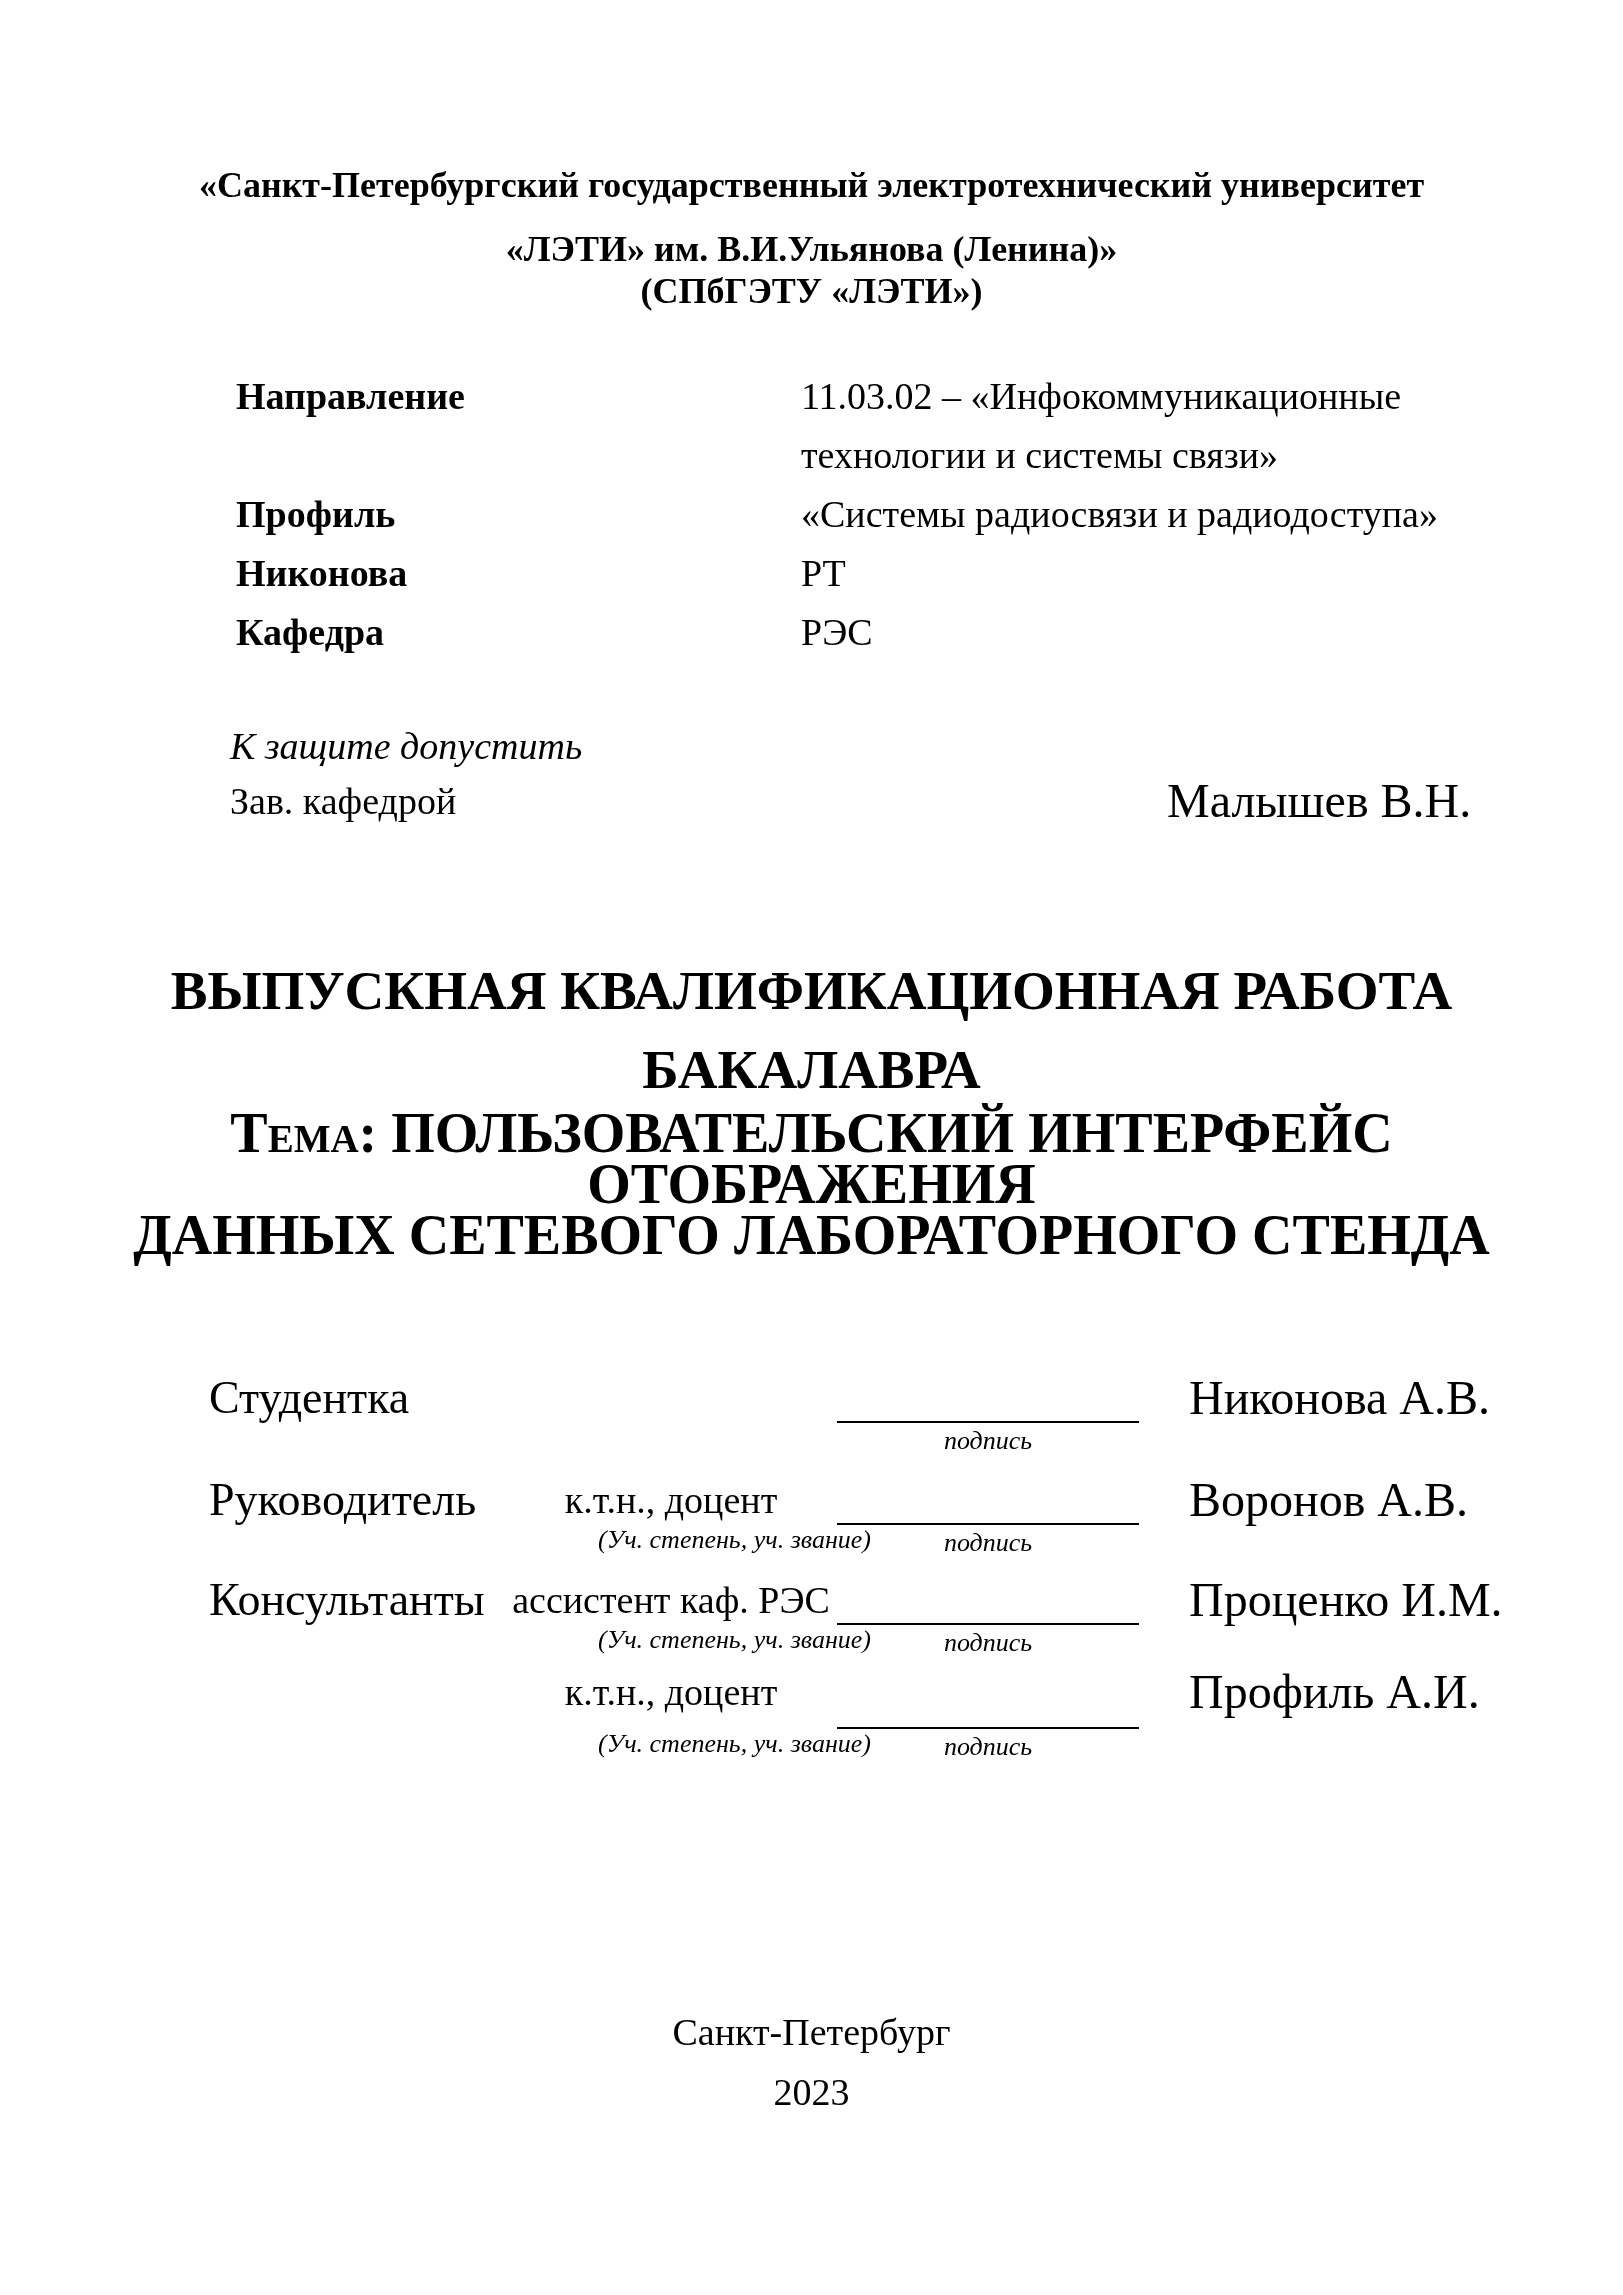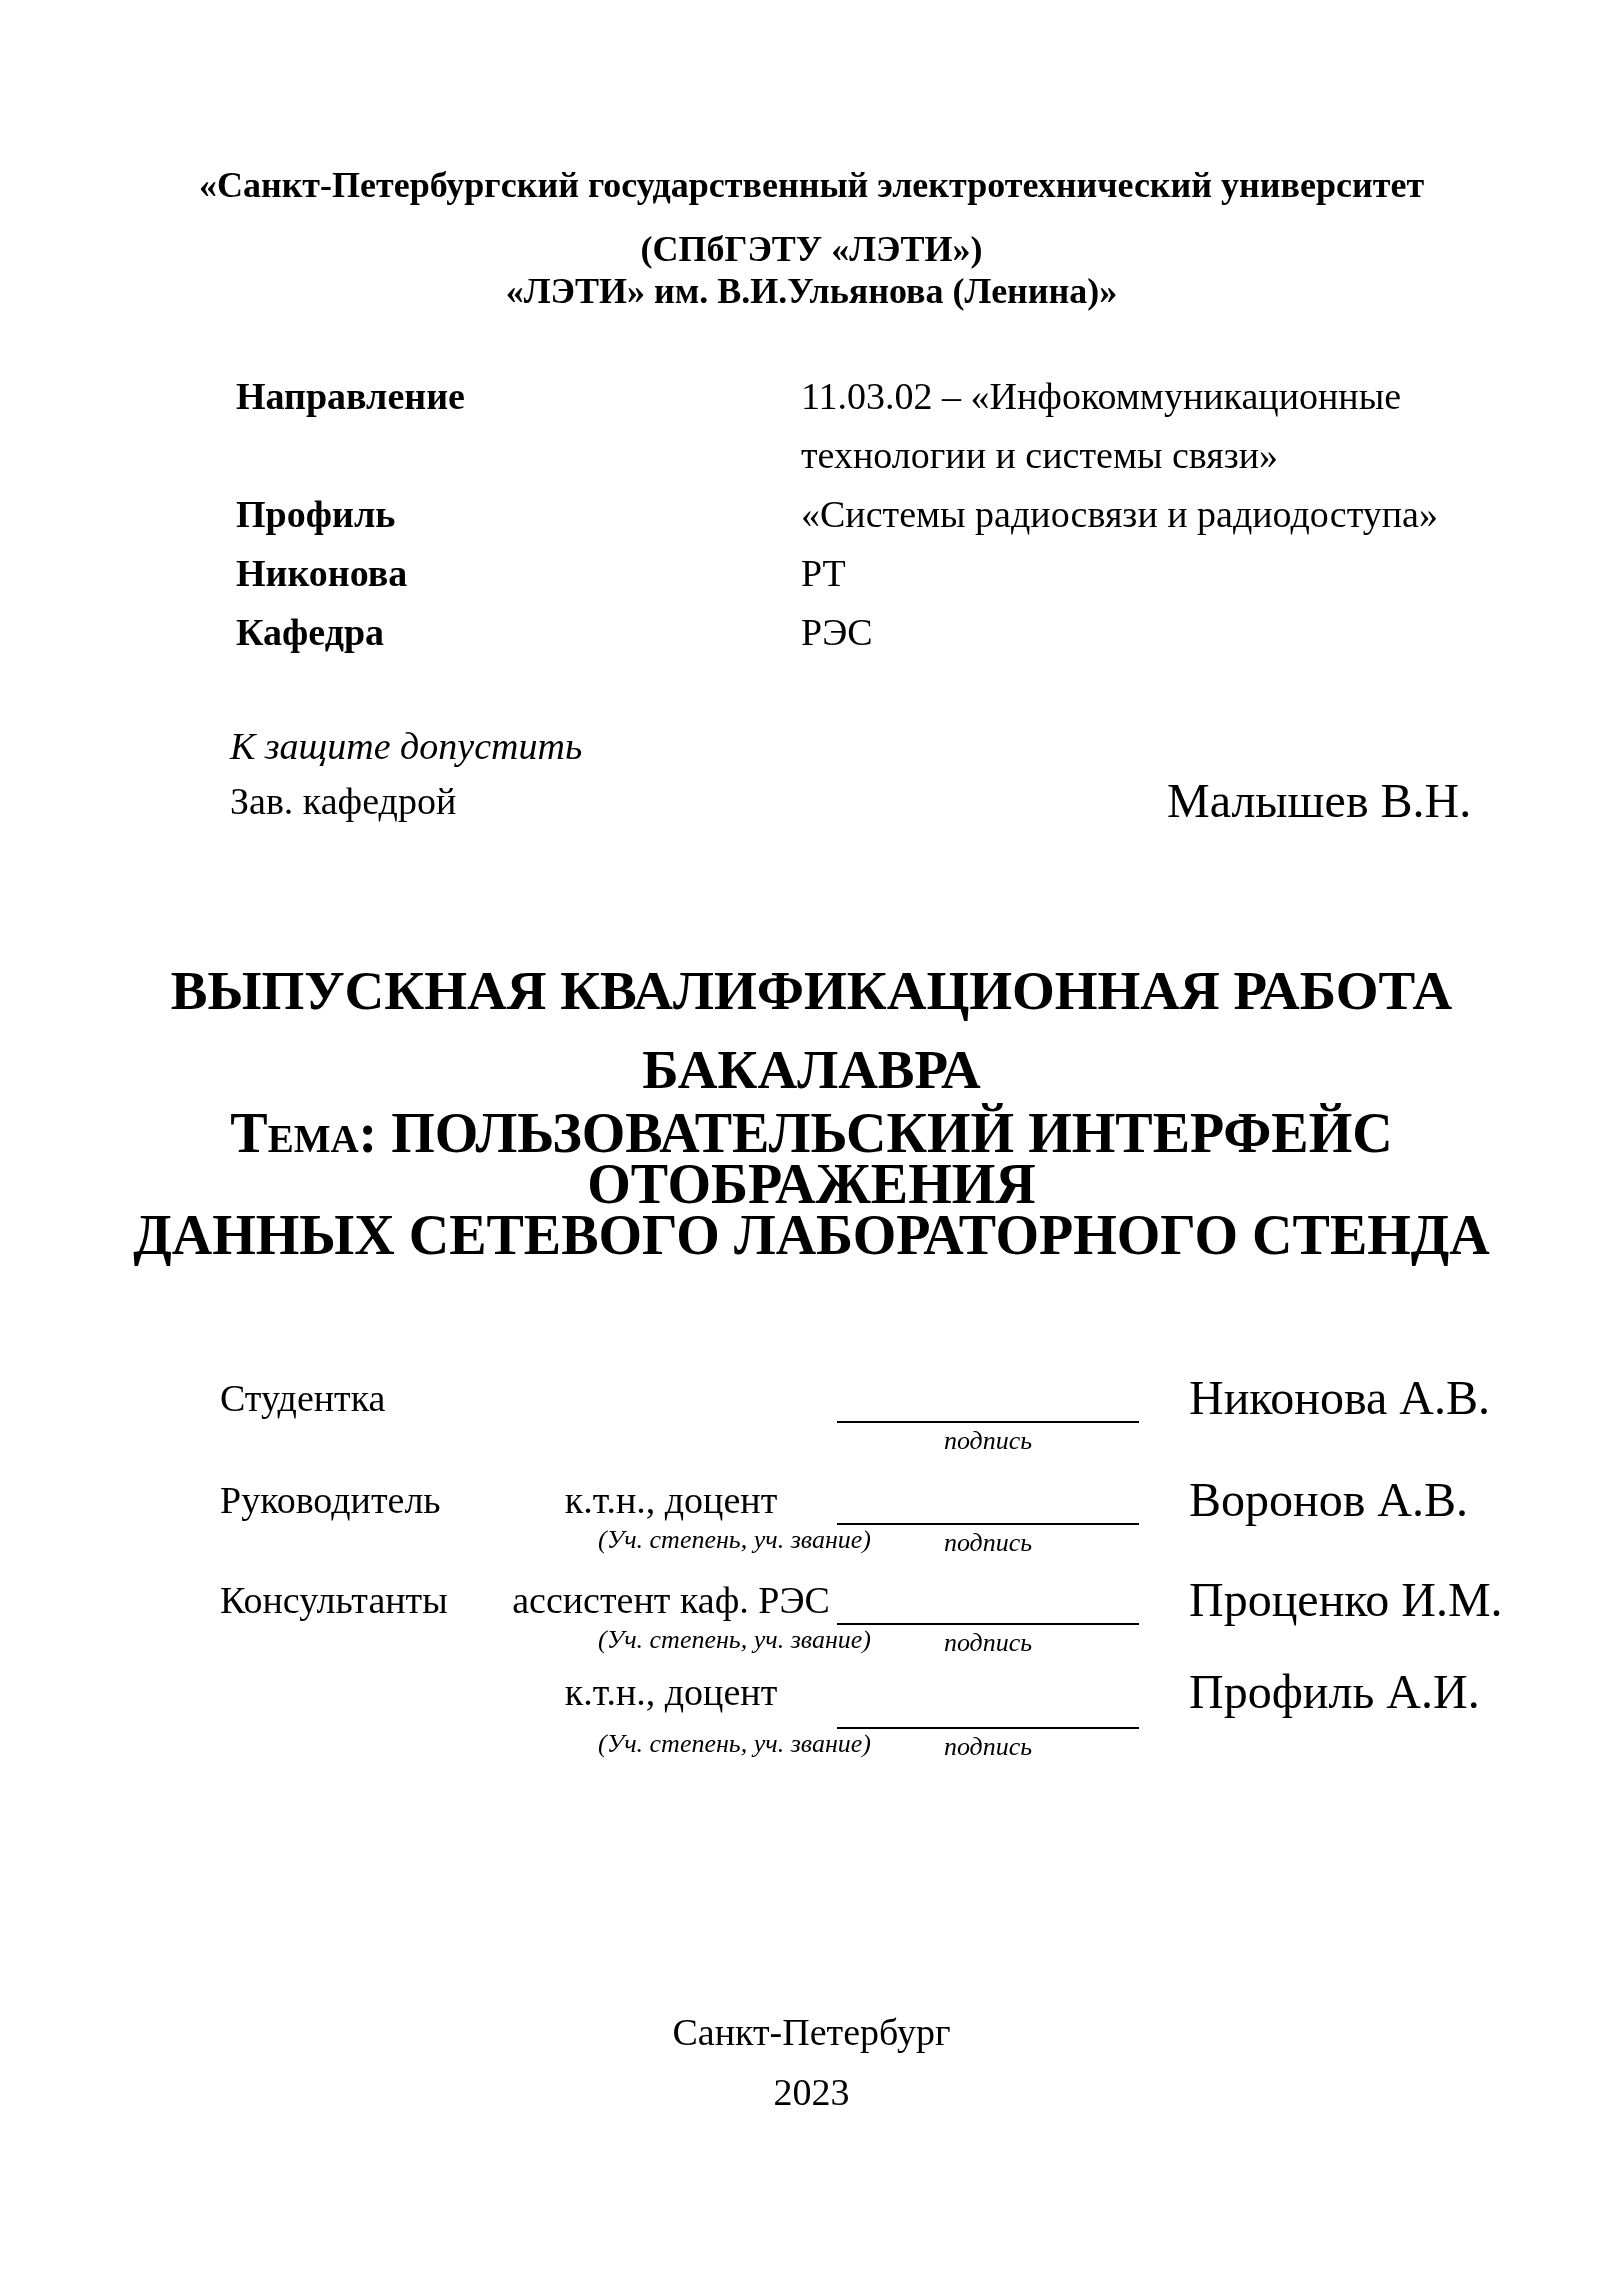--- a/index.html
+++ b/index.html
@@ -33,43 +33,43 @@
 
   
   .main-title { top: 951px; font-size: 55px; font-weight: bold; line-height: 79px; }
 
   
   .theme { top: 1108px; font-size: 56px; font-weight: bold; line-height: 51px; }
   .theme-label { font-variant: small-caps; }
 
   
   .sig-row { left: 0; width: 100%; height: 102px; }
-  .sig-label { position: absolute; left: 220px; font-size: 38px; line-height: 38px; }
+  .sig-label { position: absolute; left: 209px; font-size: 46px; line-height: 38px; }
   .sig-qual { position: absolute; left: 471px; width: 400px; text-align: center; font-size: 38px; line-height: 38px; }
   .sig-sub { position: absolute; left: 471px; width: 400px; top: 45px; text-align: right;
              font-size: 26px; font-style: italic; line-height: 28px; }
   .sig-line { position: absolute; left: 837px; width: 302px; top: 42px;
               border-top: 2.4px solid #000; text-align: center; }
   .sig-caption { display: inline-block; padding-top: 3.9px; font-size: 26px; font-style: italic; line-height: 28px; }
   .sig-name { position: absolute; left: 1189px; font-size: 48px; line-height: 38px; }
   .row-tall .sig-line { top: 54px; }
   .row-tall .sig-sub { top: 57px; }
 
   
   .footer { top: 2002px; font-size: 38px; line-height: 60px; }
 </style>
 </head>
 <body>
 
 <div class="page">
 
   <div class="abs center hdr1">«Санкт-Петербургский государственный электротехнический университет</div>
   <div class="abs center hdr23">
+    <div>«ЛЭТИ» им. В.И.Ульянова (Ленина)»</div>
     <div>(СПбГЭТУ «ЛЭТИ»)</div>
-    <div>«ЛЭТИ» им. В.И.Ульянова (Ленина)»</div>
   </div>
 
   <div class="abs meta">
     <div class="meta-row">
       <div class="m-label">Направление</div>
       <div class="m-value">11.03.02 – «Инфокоммуникационные технологии и системы связи»</div>
     </div>
     <div class="meta-row">
       <div class="m-label">Профиль</div>
       <div class="m-value">«Системы радиосвязи и радиодоступа»</div>

